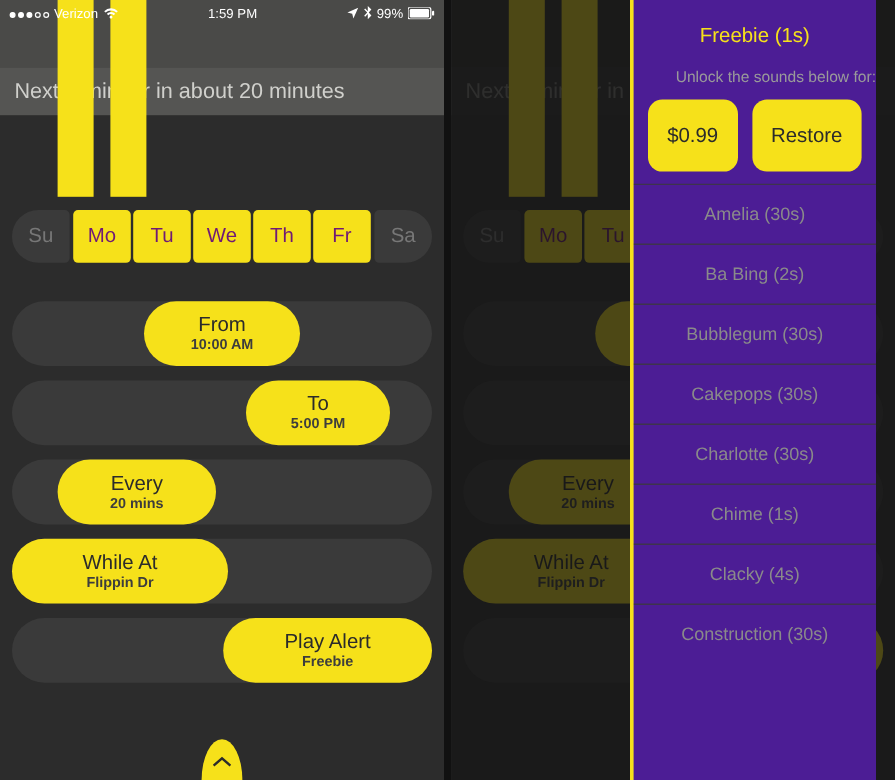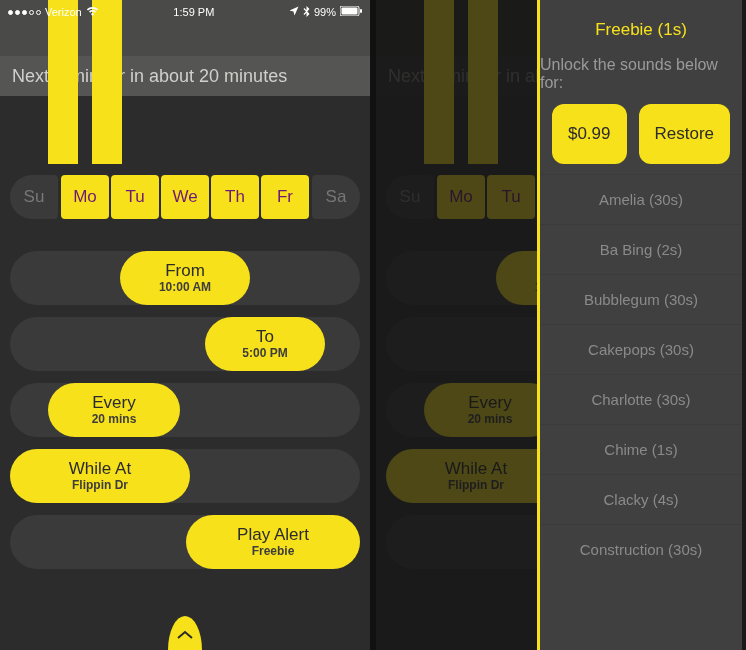--- a/index.html
+++ b/index.html
@@ -83,26 +83,26 @@
     background: var(--yellow);
     position:absolute; bottom:0; left:50%; transform:translateX(-50%);
     display:flex; align-items:center; justify-content:center;
     font-size:14px; color:#2b2b2b; padding-top:4px;
   }
   .bottom-arrow svg{ width:16px; height:10px; }
 
   
   .overlay { position:absolute; inset:0; background: var(--overlay); z-index:20; pointer-events:none; }
   .side-panel {
-    position:absolute; top:0; right:4px; width:205px; height:100%;
-    background: #404040; border-left: 3px solid var(--yellow); z-index:30;
+    position:absolute; top:0; right:16px; width:205px; height:100%;
+    background: #4c1d95; border-left: 3px solid var(--yellow); z-index:30;
     display:flex; flex-direction:column;
   }
   .sp-title { color: var(--yellow); text-align:center; font-size:17px; padding:20px 0 10px; }
-  .sp-sub { color:#9a9a9a; font-size:16px; text-align:left; margin-top:6px; }
+  .sp-sub { color:#9a9a9a; font-size:13px; text-align:right; margin-top:6px; }
   .sp-btns { display:flex; gap:12px; justify-content:center; margin:12px 0 10px; }
   .sp-btn {
     background: var(--yellow); color:#2b2b2b; font-size:17px; padding:20px 16px;
     border-radius:12px; border:none;
   }
   .sp-list { flex:1; overflow:hidden; }
   .sp-item {
     color: var(--grey-text); font-size:15px; text-align:center;
     padding: 16px 4px; border-top:1px solid #3b3b3b;
   }

